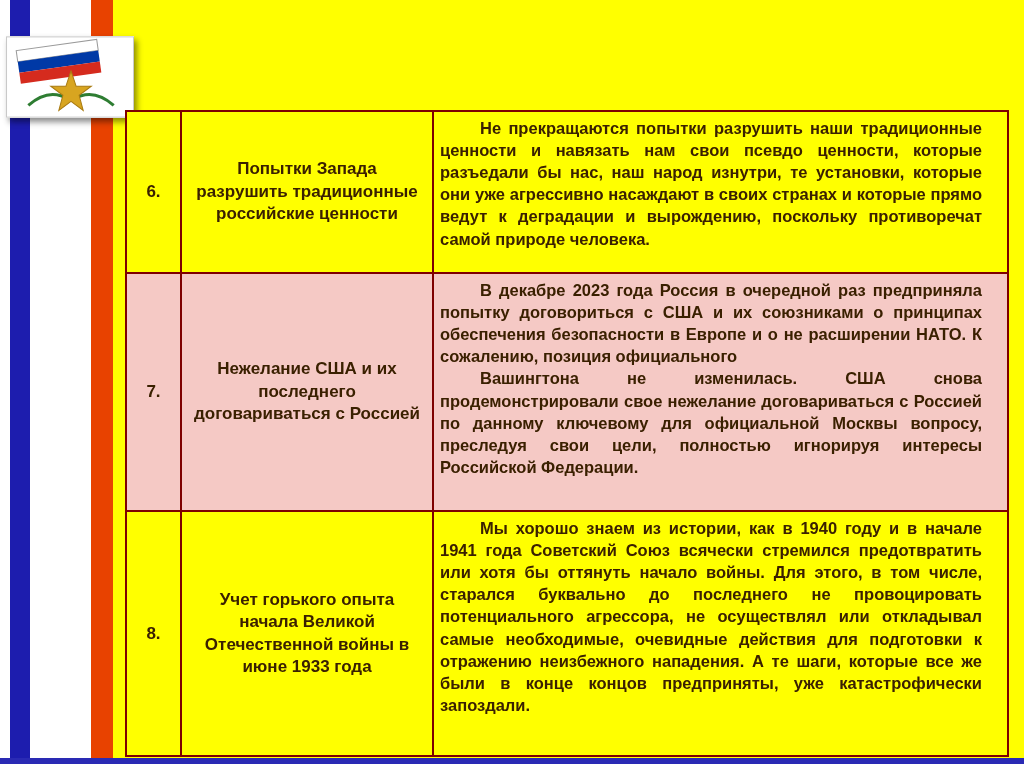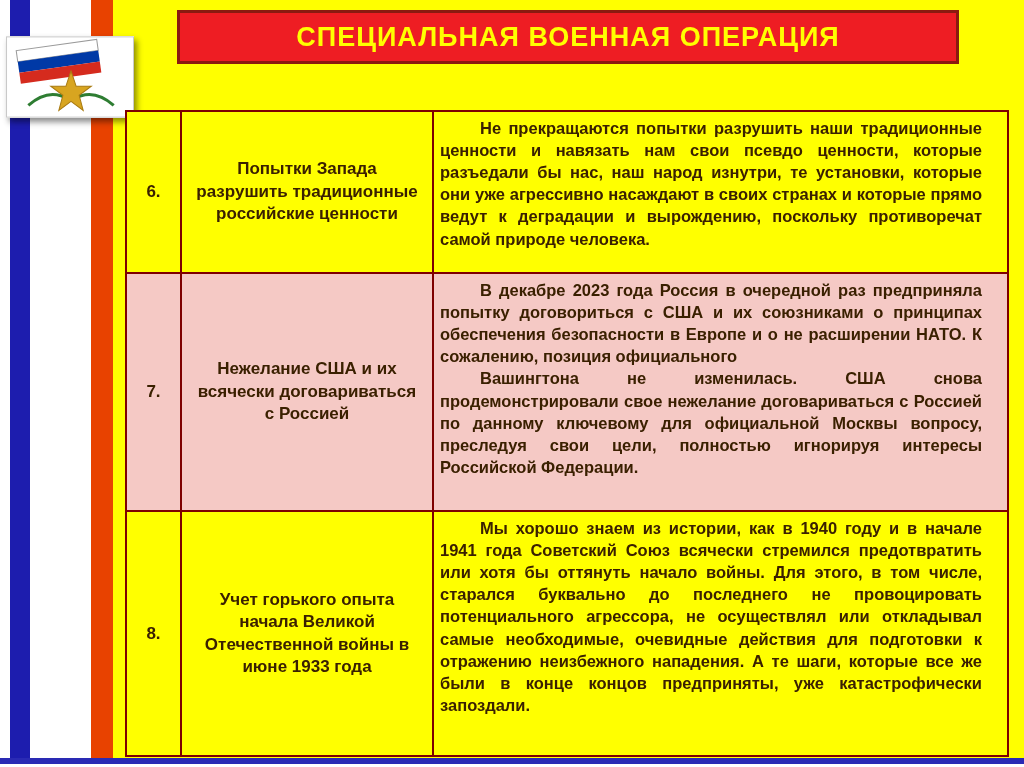--- a/index.html
+++ b/index.html
@@ -64,36 +64,33 @@
         <rect x="12" y="10" width="80" height="11" fill="#ffffff" stroke="#9a9a9a" stroke-width="1"></rect>
         <rect x="12" y="21" width="80" height="11" fill="#0039A6"></rect>
         <rect x="12" y="32" width="80" height="11" fill="#D52B1E"></rect>
       </g>
       <path d="M22 68 Q42 50 62 62" stroke="#2E7D32" stroke-width="3" fill="none"></path>
       <path d="M106 68 Q86 50 66 62" stroke="#2E7D32" stroke-width="3" fill="none"></path>
       <polygon points="64,34 69,49 84,49 72,58 76,73 64,64 52,73 56,58 44,49 59,49" fill="#D8A520" stroke="#A97B12"></polygon>
     </svg>
   </div>
 
-  <div class="banner">
-    <span class="banner-text">СПЕЦИАЛЬНАЯ ВОЕННАЯ ОПЕРАЦИЯ</span>
-  </div>
 
   <table class="svo">
     <tbody>
         <tr class="yellow">
       <td class="num">6.</td>
       <td class="head">Попытки Запада разрушить традиционные российские ценности</td>
       <td class="body">
             <p>Не прекращаются попытки разрушить наши традиционные ценности и навязать нам свои псевдо ценности, которые разъедали бы нас, наш народ изнутри, те установки, которые они уже агрессивно насаждают в своих странах и которые прямо ведут к деградации и вырождению, поскольку противоречат самой природе человека.</p>
           </td>
     </tr>
         <tr class="pink">
       <td class="num">7.</td>
-      <td class="head">Нежелание США и их всячески договариваться с Россией</td>
+      <td class="head">Нежелание США и их последнего договариваться с Россией</td>
       <td class="body">
             <p>В декабре 2023 года Россия в очередной раз предприняла попытку договориться с США и их союзниками о принципах обеспечения безопасности в Европе и о не расширении НАТО. К сожалению, позиция официального</p>
             <p>Вашингтона не изменилась. США снова продемонстрировали свое нежелание договариваться с Россией по данному ключевому для официальной Москвы вопросу, преследуя свои цели, полностью игнорируя интересы Российской Федерации.</p>
           </td>
     </tr>
         <tr class="yellow">
       <td class="num">8.</td>
       <td class="head">Учет горького опыта начала Великой Отечественной войны в июне 1933 года</td>
       <td class="body">
             <p>Мы хорошо знаем из истории, как в 1940 году и в начале 1941 года Советский Союз всячески стремился предотвратить или хотя бы оттянуть начало войны. Для этого, в том числе, старался буквально до последнего не провоцировать потенциального агрессора, не осуществлял или откладывал самые необходимые, очевидные действия для подготовки к отражению неизбежного нападения. А те шаги, которые все же были в конце концов предприняты, уже катастрофически запоздали.</p>

